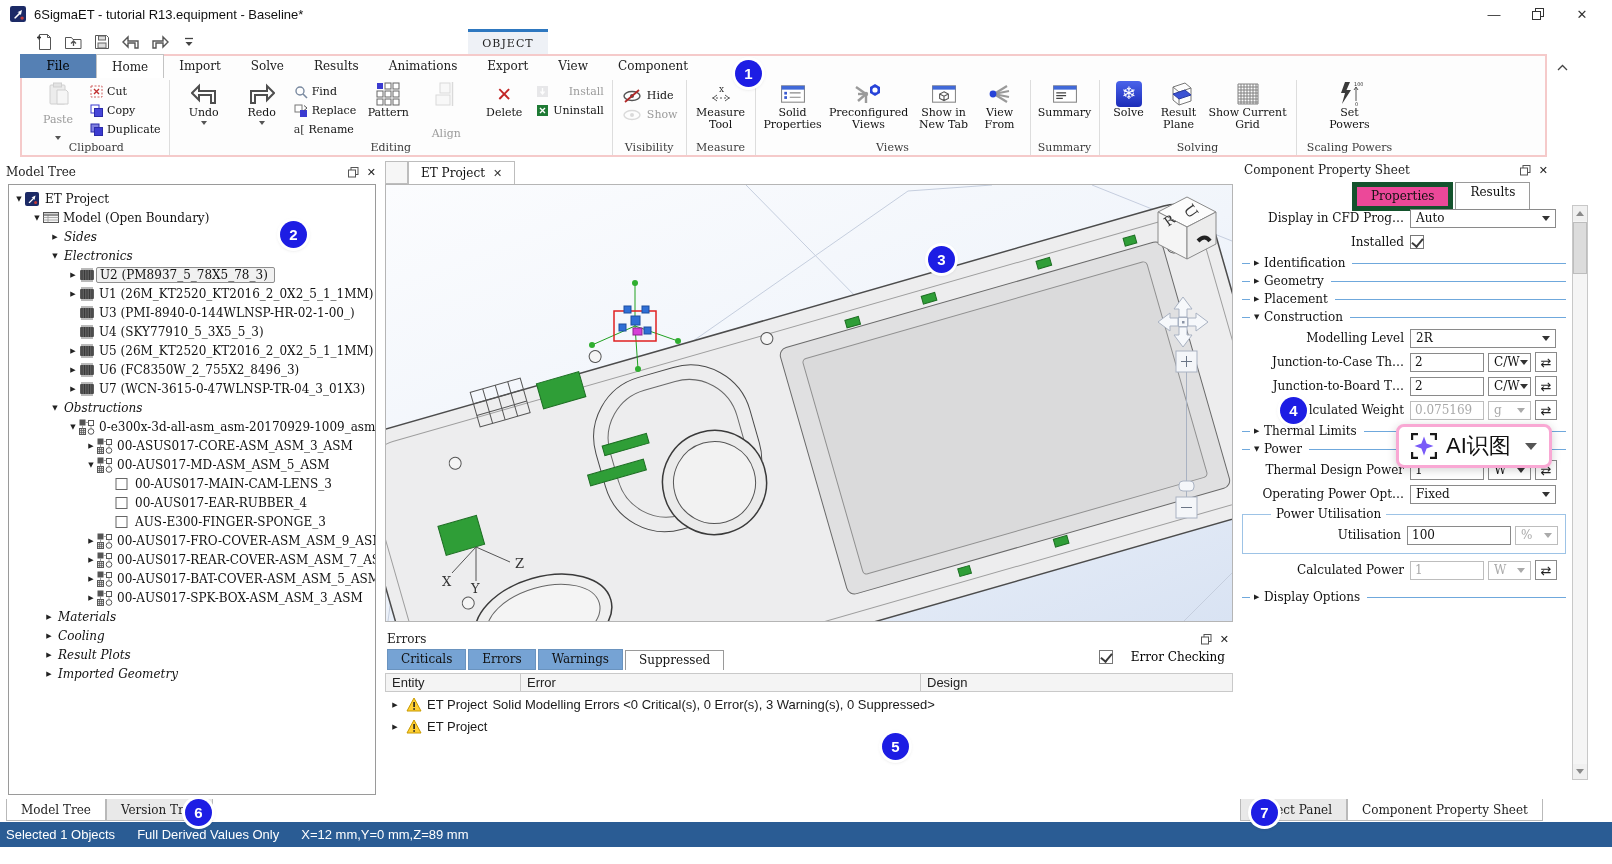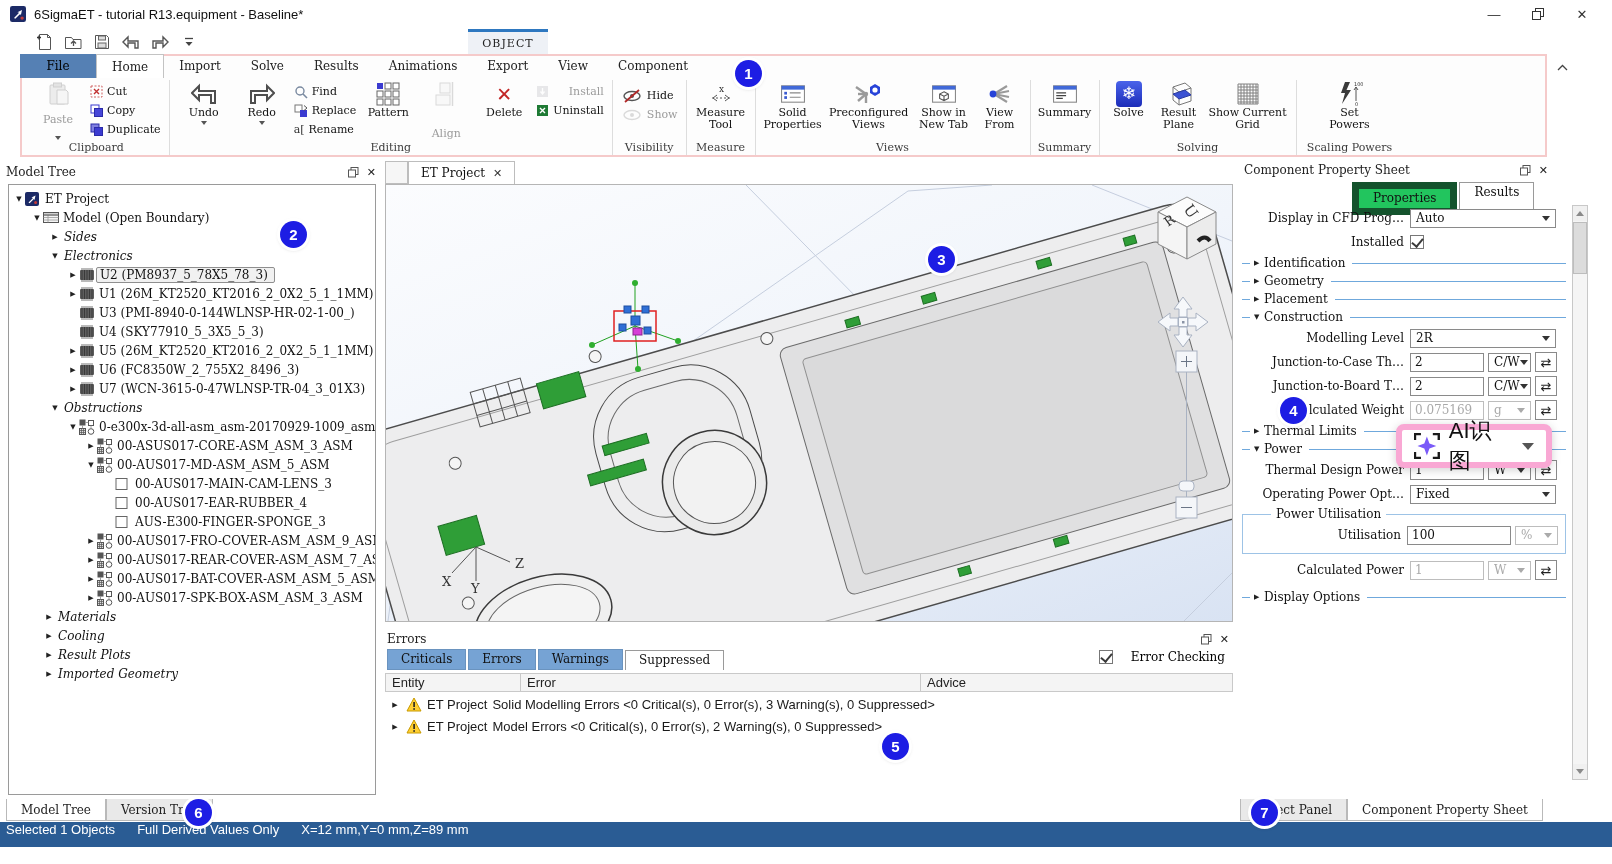--- a/index.html
+++ b/index.html
@@ -80,21 +80,21 @@
   .err-check { position:absolute; right:8px; top:2px; display:flex; gap:18px; align-items:flex-start; }
   .err-head { margin-top:3px; height:19px; display:flex; background:#f4f4f4; border:1px solid #c9c9c9;
     font-family:"Liberation Sans",sans-serif; font-size:13px; color:#222; }
   .ecol { padding:1px 6px; border-right:1px solid #c9c9c9; }
   .erow { height:19px; display:flex; align-items:center; gap:5px; padding-left:4px;
     font-family:"Liberation Sans",sans-serif; font-size:13px; color:#1a1a1a; margin-top:3px; }
 
   
   .rp-title { position:absolute; left:1244px; top:163px; width:350px; display:flex; align-items:center; font-size:12px; color:#222; }
   .rp-tabs { position:absolute; left:1352px; top:182px; display:flex; gap:2px; font-size:12px; }
-  .ptab { padding:2px 14px 3px; background:#22c55e; border:7px solid #14532d; color:#111; }
+  .ptab { padding:2px 14px 3px; background:#ec4899; border:5px solid #14532d; color:#111; }
   .ptab.off { background:#fff; border:1px solid #9a9a9a; }
   .ps { position:absolute; left:1242px; top:206px; width:324px; font-size:12px; color:#111; }
   .psrow { display:flex; align-items:center; min-height:24px; }
   .plabel { width:168px; text-align:right; padding-right:6px; flex:0 0 168px; white-space:nowrap; overflow:hidden; }
   .pctl { display:flex; align-items:center; gap:4px; flex:1; }
   .tinput { width:74px; height:19px; border:1px solid #8a8a8a; background:#fff; padding:0 4px; display:flex; align-items:center; }
   .tinput.g { color:#a9a9a9; border-color:#bdbdbd; }
   .selbox { height:19px; border:1px solid #8a8a8a; background:#fff; display:flex; align-items:center; justify-content:space-between; padding:0 5px; }
   .selbox.full { width:146px; }
   .selbox.unit { width:43px; }
@@ -112,28 +112,28 @@
   .sec .sline { flex:1; border-top:1px solid #6fa8dc; margin-left:7px; }
   .gbox { border:1px solid #9dc3e6; position:relative; margin:8px 0 4px; padding:10px 4px 8px; }
   .gbox .legend { position:absolute; top:-8px; left:28px; background:#fff; padding:0 5px; }
   .rp-scroll { position:absolute; left:1572px; top:205px; width:16px; height:575px; background:#f5f5f5; border:1px solid #c8c8c8; }
   .sc-btn { width:14px; height:15px; display:flex; align-items:center; justify-content:center; background:#f0f0f0; }
   .sc-thumb { position:absolute; left:0; top:16px; width:14px; height:52px; background:#dcdcdc; border:1px solid #bdbdbd; }
   .rp-tabs-bottom { position:absolute; left:1240px; top:799px; height:22px; display:flex; font-size:12px; }
 
   
   .statusbar { position:absolute; left:0; top:822px; width:1612px; height:25px; background:#2a5c94; color:#fff;
-    font-family:"Liberation Sans",sans-serif; font-size:13px; display:flex; gap:22px; padding-left:6px; }
+    font-family:"Liberation Sans",sans-serif; font-size:13px; display:flex; align-items:center; gap:22px; padding-left:6px; }
 
   
   .badge { position:absolute; width:27px; height:27px; border-radius:50%; background:#1d1de4; color:#fff;
     display:flex; align-items:center; justify-content:center; font-family:"Liberation Sans",sans-serif;
     font-weight:bold; font-size:15px; box-shadow:0 0 0 3px #fff, 0 1px 4px rgba(0,0,0,.35); z-index:50; }
   .ai-overlay { position:absolute; left:1396px; top:424px; width:156px; height:44px; background:#fff;
-    border:6px solid #f9a8d4; border-radius:8px; box-shadow:0 2px 10px rgba(0,0,0,.18);
+    border:3px solid #f9a8d4; border-radius:8px; box-shadow:0 2px 10px rgba(0,0,0,.18);
     display:flex; align-items:center; gap:9px; padding:0 12px; z-index:60;
     font-family:"Liberation Sans",sans-serif; font-size:22px; color:#111; }
   .ai-chev { margin-left:auto; width:0; height:0; border-left:6px solid transparent; border-right:6px solid transparent; border-top:7px solid #555; }
 </style>
 </head>
 <body>
 
 <svg width="0" height="0" style="position:absolute">
   <defs>
     <g id="i-chip">
@@ -920,37 +920,36 @@
     <div class="etab">Warnings</div>
     <div class="etab front">Suppressed</div>
     <div class="err-check">
       <span class="cb checked"></span>
       <span>Error Checking</span>
     </div>
   </div>
   <div class="err-head">
     <div class="ecol" style="width:135px">Entity</div>
     <div class="ecol" style="width:400px">Error</div>
-    <div class="ecol" style="flex:1;border-right:none">Advice</div>
+    <div class="ecol" style="flex:1;border-right:none">Design</div>
   </div>
   <div class="erow">
     <span class="tw">▶</span>
     <svg width="16" height="15" viewBox="0 0 16 15">
         <use href="#i-warn"></use>
       </svg>
     <span>ET Project</span>
       <span>Solid Modelling Errors &lt;0 Critical(s), 0 Error(s), 3 Warning(s), 0 Suppressed&gt;</span>
   </div>
   <div class="erow">
     <span class="tw">▶</span>
     <svg width="16" height="15" viewBox="0 0 16 15">
         <use href="#i-warn"></use>
       </svg>
     <span>ET Project</span>
-      <span>Model Errors &lt;0 Critical(s), 0 Error(s), 2 Warning(s), 0 Suppressed&gt;</span>
   </div>
 </div>
 
 <div class="rp-title">
   <span>Component Property Sheet</span>
   <span class="hdr-ics" style="margin-left:auto;padding-right:46px">
     <svg width="11" height="11" viewBox="0 0 11 11">
         <use href="#i-float"></use>
       </svg>
     <span style="font-family:'DejaVu Sans',sans-serif;font-size:11px;font-weight:bold">✕</span>

